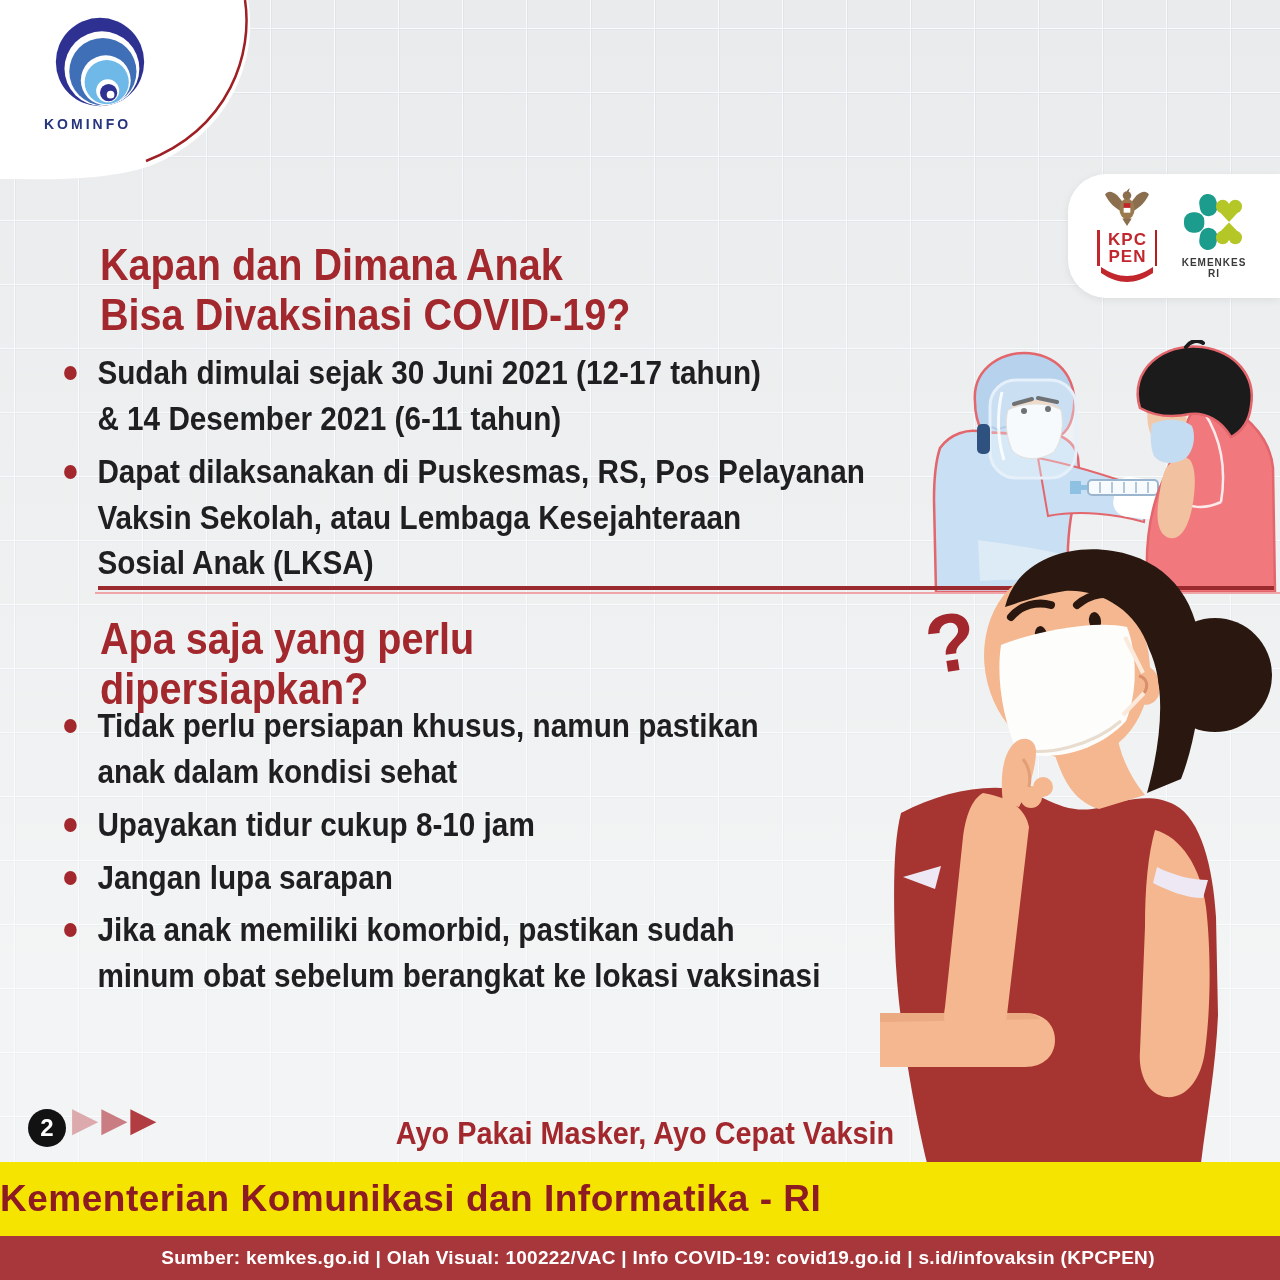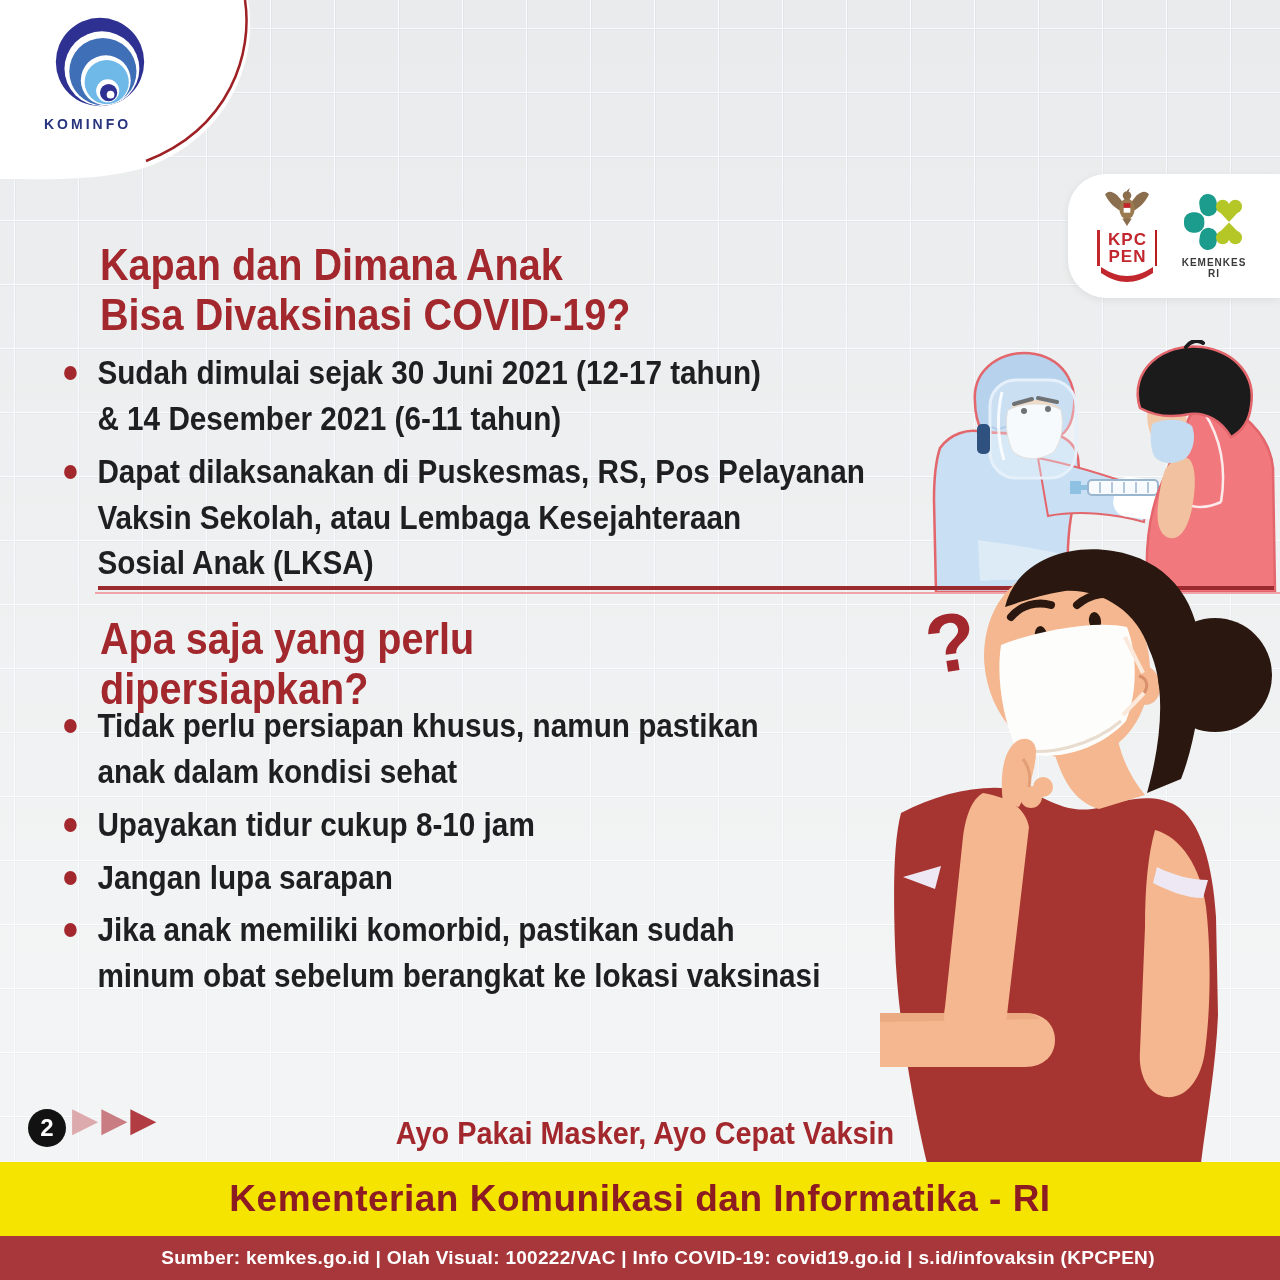--- a/index.html
+++ b/index.html
@@ -86,21 +86,21 @@
   .arrows .a1 { color:#DCA9AD; }
   .arrows .a2 { color:#C97C82; }
   .arrows .a3 { color:#B13D43; }
   .tagline {
     position:absolute; left:260px; top:1116px; width:770px; z-index:6;
     text-align:center; font-size:31px; font-weight:bold; color:#A3282D;
     transform:scaleX(0.93);
   }
   .yellow-bar {
     position:absolute; left:0; top:1162px; width:100%; height:74px; z-index:7;
-    background:#F5E400; display:flex; align-items:center; justify-content:center;
+    background:#F5E400; display:flex; align-items:center; justify-content:flex-start;
   }
   .yellow-bar .txt { font-size:37px; font-weight:bold; color:#8D1B22; letter-spacing:0.5px; }
   .red-footer {
     position:absolute; left:0; top:1236px; width:100%; height:44px; z-index:7;
     background:#A8373B; display:flex; align-items:center; justify-content:center;
   }
   .red-footer .txt { font-size:19px; font-weight:bold; color:#ffffff; letter-spacing:0.3px;margin-left:36px; }
 </style>
 </head>
 <body>

